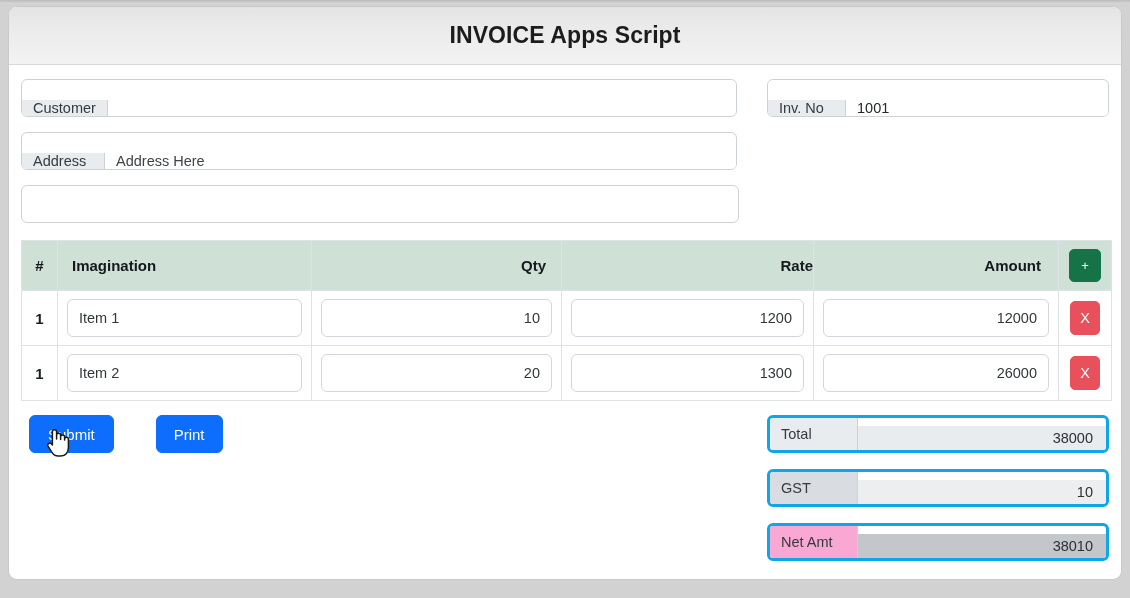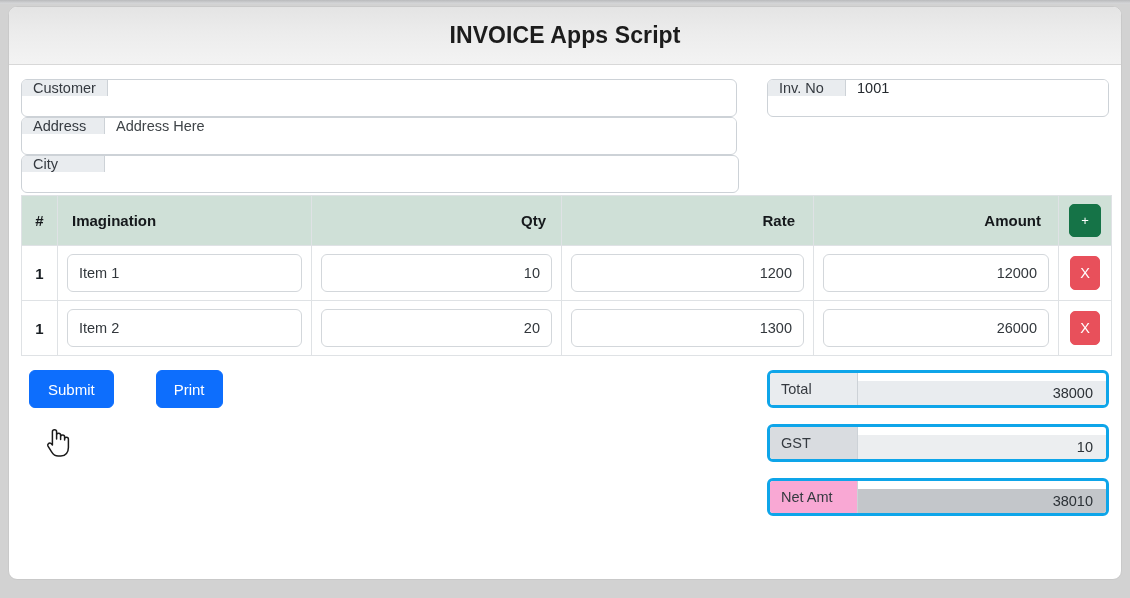--- a/index.html
+++ b/index.html
@@ -73,21 +73,22 @@
     flex: 0 0 728px;
   }
   .col-spacer { flex: 1 1 auto; }
   .col-right {
     width: 342px;
     flex: 0 0 342px;
   }
 
   .input-group {
     display: flex;
-    align-items: flex-start;
+    align-items: flex-end;
+    margin-bottom: 15px;
     border: 1px solid #cdd2d7;
     border-radius: 6px;
     background: #fff;
     height: 38px;
     overflow: hidden;
   }
   .ig-label {
     background: #e9ecef;
     color: #353a40;
     font-size: 14.5px;
@@ -149,21 +150,21 @@
   .items-table thead th {
     background: #cfe0d7;
     height: 50px;
     color: #16191c;
     font-size: 15px;
     font-weight: bold;
   }
   th.th-hash     { width: 36px;  text-align: center; }
   th.th-particular { width: 254px; text-align: left; padding-left: 14px; }
   th.th-qty      { width: 250px; text-align: right; padding-right: 15px; }
-  th.th-rate     { width: 252px; text-align: right; padding-right: 18px; }
+  th.th-rate     { width: 252px; text-align: right; padding-right: 0; }
   th.th-amount   { width: 245px; text-align: right; padding-right: 17px; }
   th.th-action   { width: 53px;  text-align: center; }
 
   .items-table tbody td { height: 55px; background: #fff; }
   td.td-hash {
     text-align: center;
     font-size: 15px;
     font-weight: bold;
     color: #1a1f24;
   }
@@ -314,21 +315,20 @@
         <div class="input-group ig-customer">
           <span class="ig-label w-cust">Customer</span>
         </div>
 
         <div class="input-group ig-address">
           <span class="ig-label w-cust">Address</span>
           <input class="ig-input" type="text" placeholder="Address Here" style="">
         </div>
 
         <div class="input-group ig-city">
-          <span class="ig-label w-cust">City</span>
         </div>
 
       </div>
 
       <div class="col-spacer"></div>
 
       <div class="col-right">
 
         <div class="input-group">
           <span class="ig-label w-inv">Inv. No</span>

